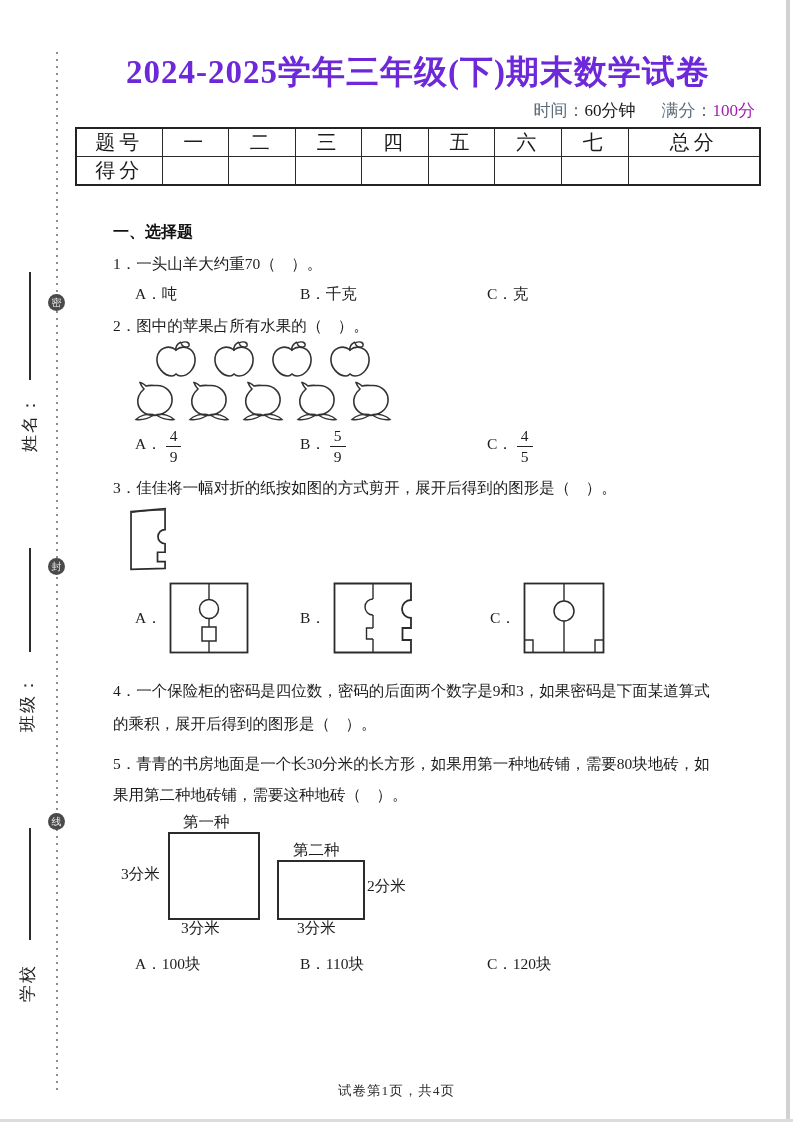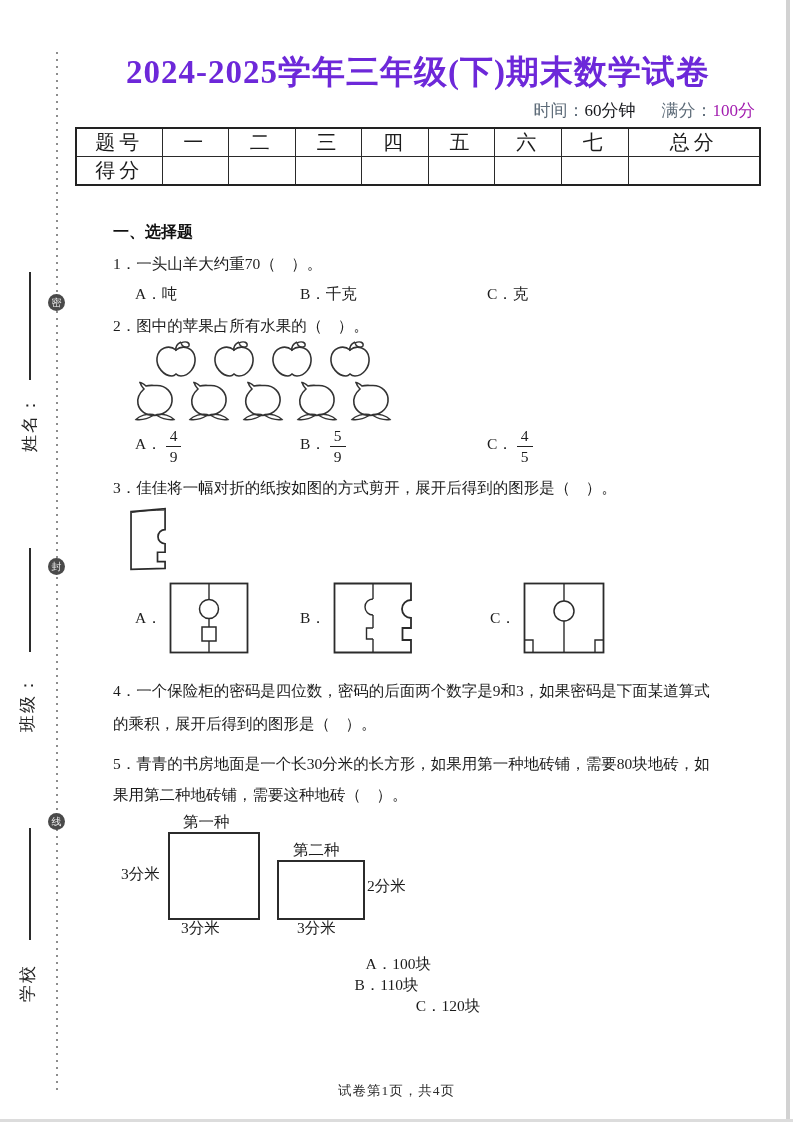--- a/index.html
+++ b/index.html
@@ -53,21 +53,21 @@
   
   .fold-fig{margin:4px 0 0 50px;height:70px;}
   .fig-row{display:flex;align-items:center;padding-left:60px;margin-top:8px;}
   .fig-opt{display:flex;align-items:center;}
   .fig-opt .lbl{font-size:15.5px;margin-right:7px;}
   .fig-a{width:165px;} .fig-b{width:190px;} .fig-c{flex:1;}
   
   .tile-fig{position:relative;height:132px;margin-top:4px;font-size:15.5px;}
   .tile-fig .t-rect{position:absolute;border:2px solid #2b2b2b;background:#fff;}
   .tile-fig .t-lab{position:absolute;white-space:nowrap;}
-  .q5-opts{flex-direction:column;}
+  .q5-opts{}
   
   .footer{position:absolute;left:0;right:0;bottom:22px;text-align:center;
      font-size:13.5px;color:#2e2e2e;letter-spacing:1px;}
   svg{display:block;}
 </style>
 </head>
 <body>
 
 <div class="page">
 

